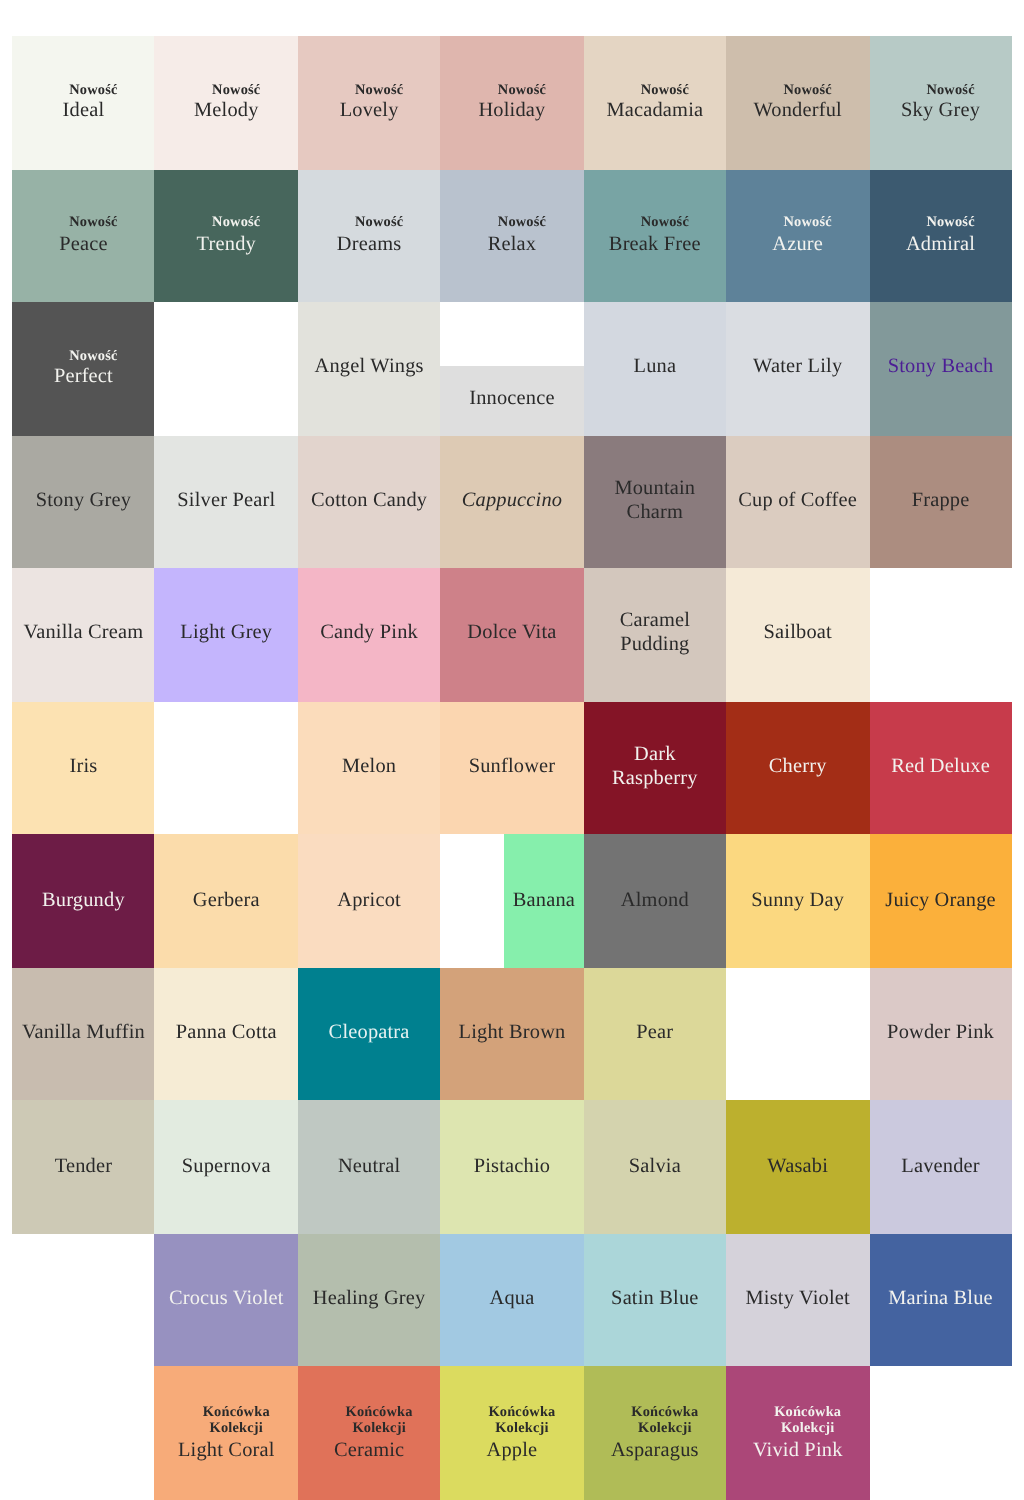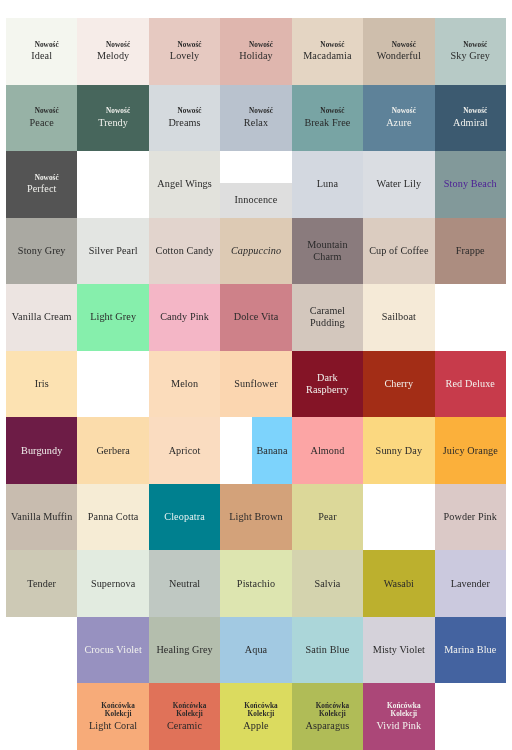--- a/index.html
+++ b/index.html
@@ -149,21 +149,21 @@
     </div>
     <div class="swatch" style="background: rgb(219, 204, 192); color: rgb(42, 42, 42);">
       <div class="cname">Cup of Coffee</div>
     </div>
     <div class="swatch" style="background: rgb(172, 141, 128); color: rgb(42, 42, 42);">
       <div class="cname">Frappe</div>
     </div>
     <div class="swatch" style="background: rgb(236, 228, 225); color: rgb(42, 42, 42);">
       <div class="cname">Vanilla Cream</div>
     </div>
-    <div class="swatch" style="background: #86efac; color: rgb(42, 42, 42);">
+    <div class="swatch" style="background: #c4b5fd; color: rgb(42, 42, 42);">
       <div class="cname">Light Grey</div>
     </div>
     <div class="swatch" style="background: rgb(244, 182, 198); color: rgb(42, 42, 42);">
       <div class="cname">Candy Pink</div>
     </div>
     <div class="swatch" style="background: rgb(206, 129, 137); color: rgb(42, 42, 42);">
       <div class="cname">Dolce Vita</div>
     </div>
     <div class="swatch" style="background: rgb(211, 199, 189); color: rgb(42, 42, 42);">
       <div class="cname">Caramel Pudding</div>
@@ -193,24 +193,24 @@
     </div>
     <div class="swatch" style="background: rgb(109, 28, 70); color: rgb(242, 242, 238);">
       <div class="cname">Burgundy</div>
     </div>
     <div class="swatch" style="background: rgb(251, 220, 171); color: rgb(42, 42, 42);">
       <div class="cname">Gerbera</div>
     </div>
     <div class="swatch" style="background: rgb(250, 220, 192); color: rgb(42, 42, 42);">
       <div class="cname">Apricot</div>
     </div>
-    <div class="swatch" style="background: #7dd3fc; color: rgb(42, 42, 42); margin-left: 32px;">
+    <div class="swatch" style="background: #86efac; color: rgb(42, 42, 42); margin-left: 32px;">
       <div class="cname">Banana</div>
     </div>
-    <div class="swatch" style="background: #fca5a5; color: rgb(42, 42, 42);">
+    <div class="swatch" style="background: #737373; color: rgb(42, 42, 42);">
       <div class="cname">Almond</div>
     </div>
     <div class="swatch" style="background: rgb(251, 216, 128); color: rgb(42, 42, 42);">
       <div class="cname">Sunny Day</div>
     </div>
     <div class="swatch" style="background: rgb(251, 176, 59); color: rgb(42, 42, 42);">
       <div class="cname">Juicy Orange</div>
     </div>
     <div class="swatch" style="background: rgb(200, 188, 175); color: rgb(42, 42, 42);">
       <div class="cname">Vanilla Muffin</div>

